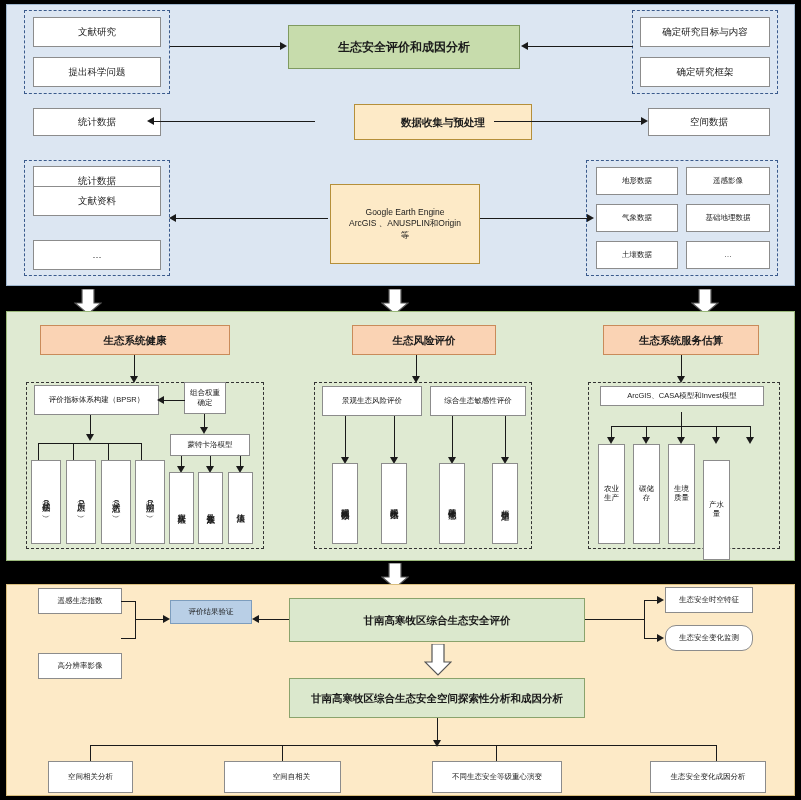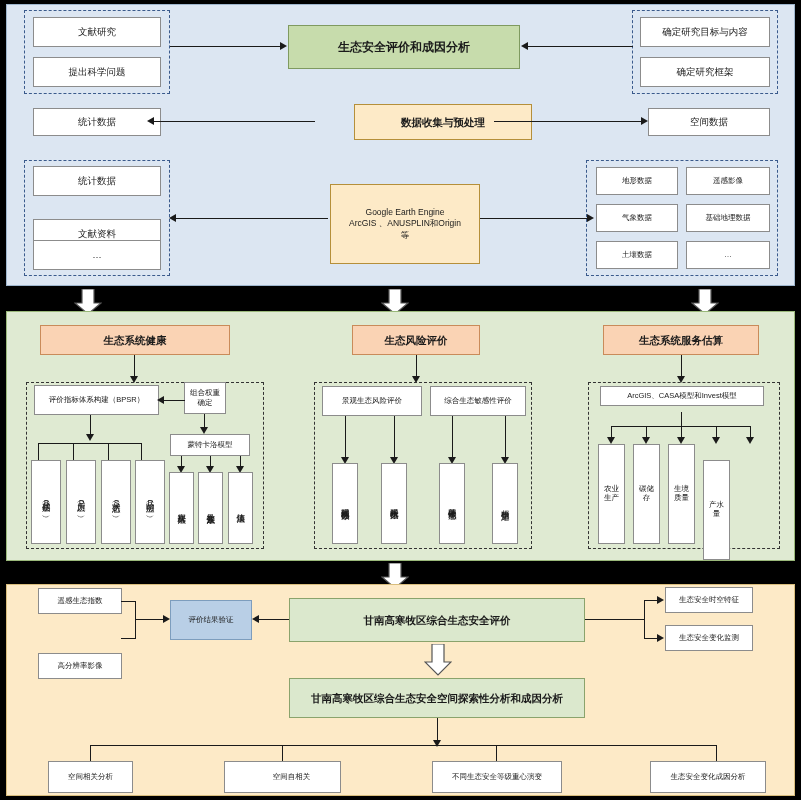--- a/index.html
+++ b/index.html
@@ -77,21 +77,21 @@
   <div class="box plain" style="left:33px;top:108px;width:128px;height:28px;">统计数据</div>
   <div class="box plain" style="left:648px;top:108px;width:122px;height:28px;">空间数据</div>
 
   <div class="ln lh" style="left:153px;top:121px;width:162px;"></div>
   <div class="ah ah-l" style="left:147px;top:117px;"></div>
   <div class="ln lh" style="left:494px;top:121px;width:152px;"></div>
   <div class="ah ah-r" style="left:641px;top:117px;"></div>
 
   <div class="dash" style="left:24px;top:160px;width:146px;height:116px;"></div>
   <div class="box plain" style="left:33px;top:166px;width:128px;height:30px;">统计数据</div>
-  <div class="box plain" style="left:33px;top:219px;width:128px;height:30px;">文献资料</div>
+  <div class="box plain" style="left:33px;top:186px;width:128px;height:30px;">文献资料</div>
   <div class="box plain" style="left:33px;top:240px;width:128px;height:30px;">…</div>
 
   <div class="box tan sm" style="left:330px;top:184px;width:150px;height:80px;flex-direction:column;">
     <span>Google Earth Engine</span>
     <span>ArcGIS 、ANUSPLIN和Origin</span>
     <span>等</span>
   </div>
 
   <div class="dash" style="left:586px;top:160px;width:192px;height:116px;"></div>
   <div class="box plain xs" style="left:596px;top:167px;width:82px;height:28px;">地形数据</div>
@@ -156,21 +156,21 @@
   <div class="ah ah-d" style="left:177px;top:466px;"></div>
   <div class="ln lv" style="left:210px;top:456px;height:14px;"></div>
   <div class="ah ah-d" style="left:206px;top:466px;"></div>
   <div class="ln lv" style="left:240px;top:456px;height:14px;"></div>
   <div class="ah ah-d" style="left:236px;top:466px;"></div>
 
   <div class="box plain vtext" style="left:169px;top:472px;width:25px;height:72px;">层次分析法</div>
   <div class="box plain vtext" style="left:198px;top:472px;width:25px;height:72px;">变异系数法</div>
   <div class="box plain vtext" style="left:228px;top:472px;width:25px;height:72px;">熵值法</div>
 
-  <div class="box orange mid" style="left:352px;top:325px;width:128px;height:30px;">生态风险评价</div>
+  <div class="box orange mid" style="left:352px;top:325px;width:144px;height:30px;">生态风险评价</div>
   <div class="ln lv" style="left:416px;top:355px;height:24px;"></div>
   <div class="ah ah-d" style="left:412px;top:376px;"></div>
 
   <div class="dash dark" style="left:314px;top:382px;width:218px;height:167px;"></div>
 
   <div class="box plain xs" style="left:322px;top:386px;width:100px;height:30px;">景观生态风险评价</div>
   <div class="box plain xs" style="left:430px;top:386px;width:96px;height:30px;">综合生态敏感性评价</div>
 
   <div class="ln lv" style="left:345px;top:416px;height:44px;"></div>
   <div class="ah ah-d" style="left:341px;top:457px;"></div>
@@ -222,36 +222,36 @@
 
   <div class="box plain xs" style="left:38px;top:588px;width:84px;height:26px;">遥感生态指数</div>
   <div class="box plain xs" style="left:38px;top:625px;width:84px;height:26px;margin-top:28px;">高分辨率影像</div>
 
   <div class="ln lh" style="left:121px;top:601px;width:15px;"></div>
   <div class="ln lh" style="left:121px;top:638px;width:15px;"></div>
   <div class="ln lv" style="left:135px;top:601px;height:38px;"></div>
   <div class="ln lh" style="left:135px;top:619px;width:29px;"></div>
   <div class="ah ah-r" style="left:163px;top:615px;"></div>
 
-  <div class="box blue xs" style="left:170px;top:600px;width:82px;height:40px;">评价结果验证</div>
+  <div class="box blue xs" style="left:170px;top:600px;width:82px;height:24px;">评价结果验证</div>
 
   <div class="ln lh" style="left:259px;top:619px;width:30px;"></div>
   <div class="ah ah-l" style="left:252px;top:615px;"></div>
 
   <div class="box greenlight mid" style="left:289px;top:598px;width:296px;height:44px;">甘南高寒牧区综合生态安全评价</div>
 
   <div class="ln lh" style="left:585px;top:619px;width:60px;"></div>
   <div class="ln lv" style="left:644px;top:600px;height:38px;"></div>
   <div class="ln lh" style="left:644px;top:600px;width:14px;"></div>
   <div class="ah ah-r" style="left:657px;top:596px;"></div>
   <div class="ln lh" style="left:644px;top:638px;width:14px;"></div>
   <div class="ah ah-r" style="left:657px;top:634px;"></div>
 
   <div class="box plain xs" style="left:665px;top:587px;width:88px;height:26px;">生态安全时空特征</div>
-  <div class="box plain xs" style="left:665px;top:625px;width:88px;height:26px;">生态安全变化监测</div>
+  <div class="box plain xs" style="left:665px;top:625px;width:88px;height:26px;border-radius:11px;">生态安全变化监测</div>
 
   <div class="blockarrow" style="left:424px;top:644px;">
     <svg width="28" height="32" viewBox="0 0 28 32">
         <polygon points="8,0 20,0 20,18 27,18 14,31 1,18 8,18" fill="#ffffff" stroke="#555555" stroke-width="1.2"></polygon>
       </svg>
   </div>
 
   <div class="box greenlight mid" style="left:289px;top:678px;width:296px;height:40px;">甘南高寒牧区综合生态安全空间探索性分析和成因分析</div>
 
   <div class="ln lv" style="left:437px;top:718px;height:26px;"></div>

